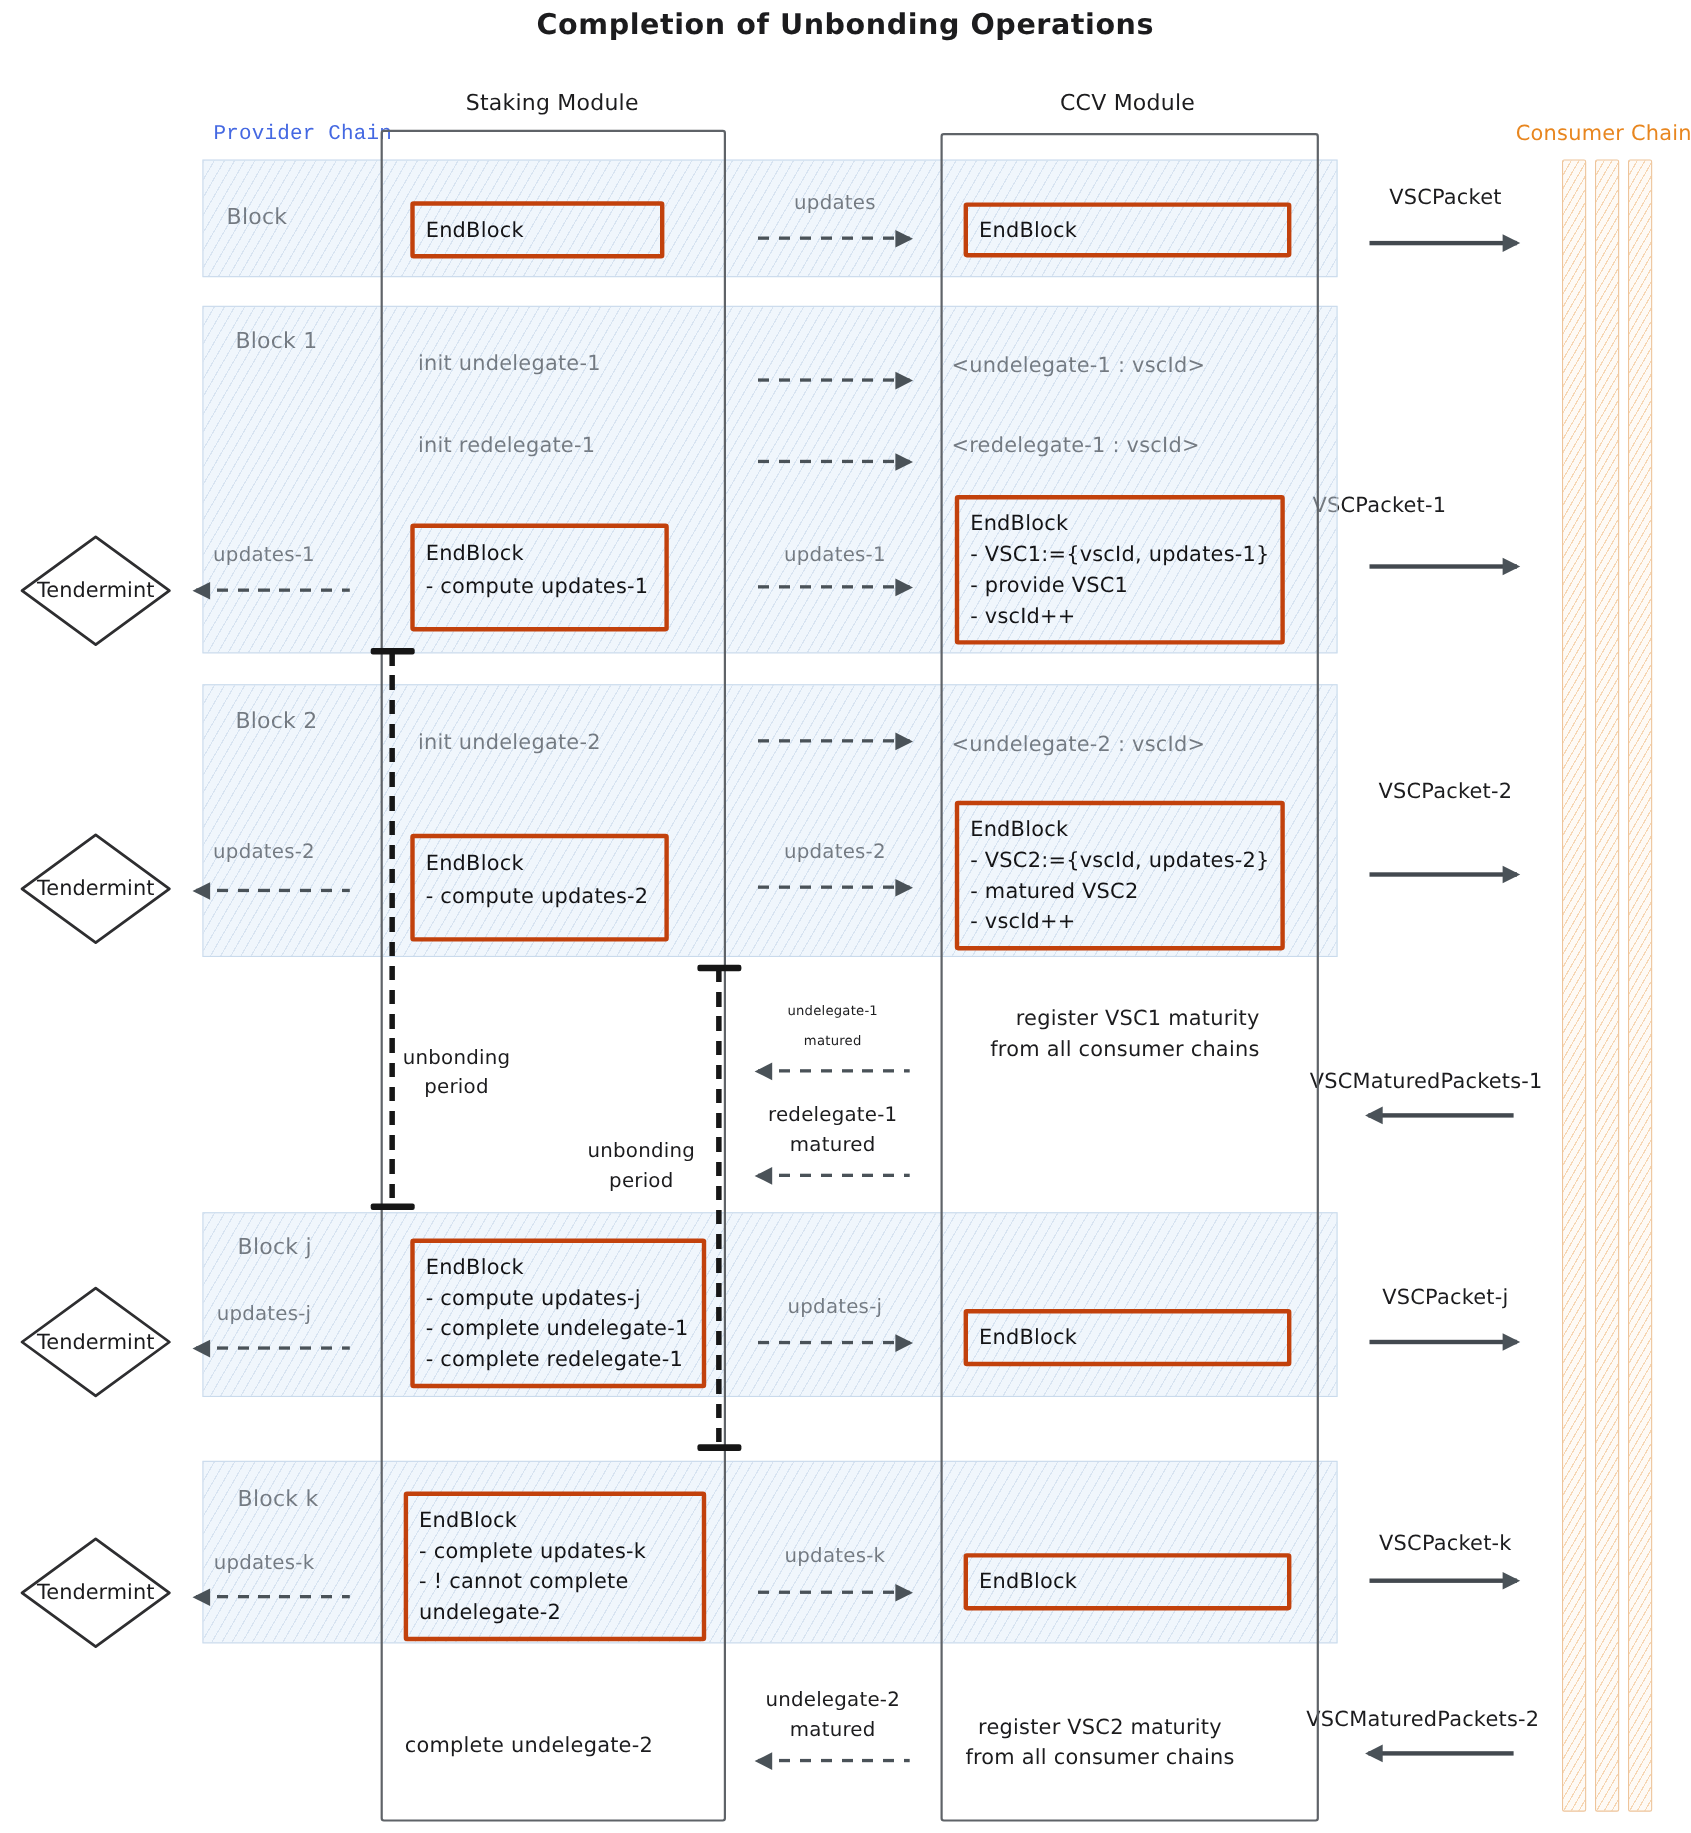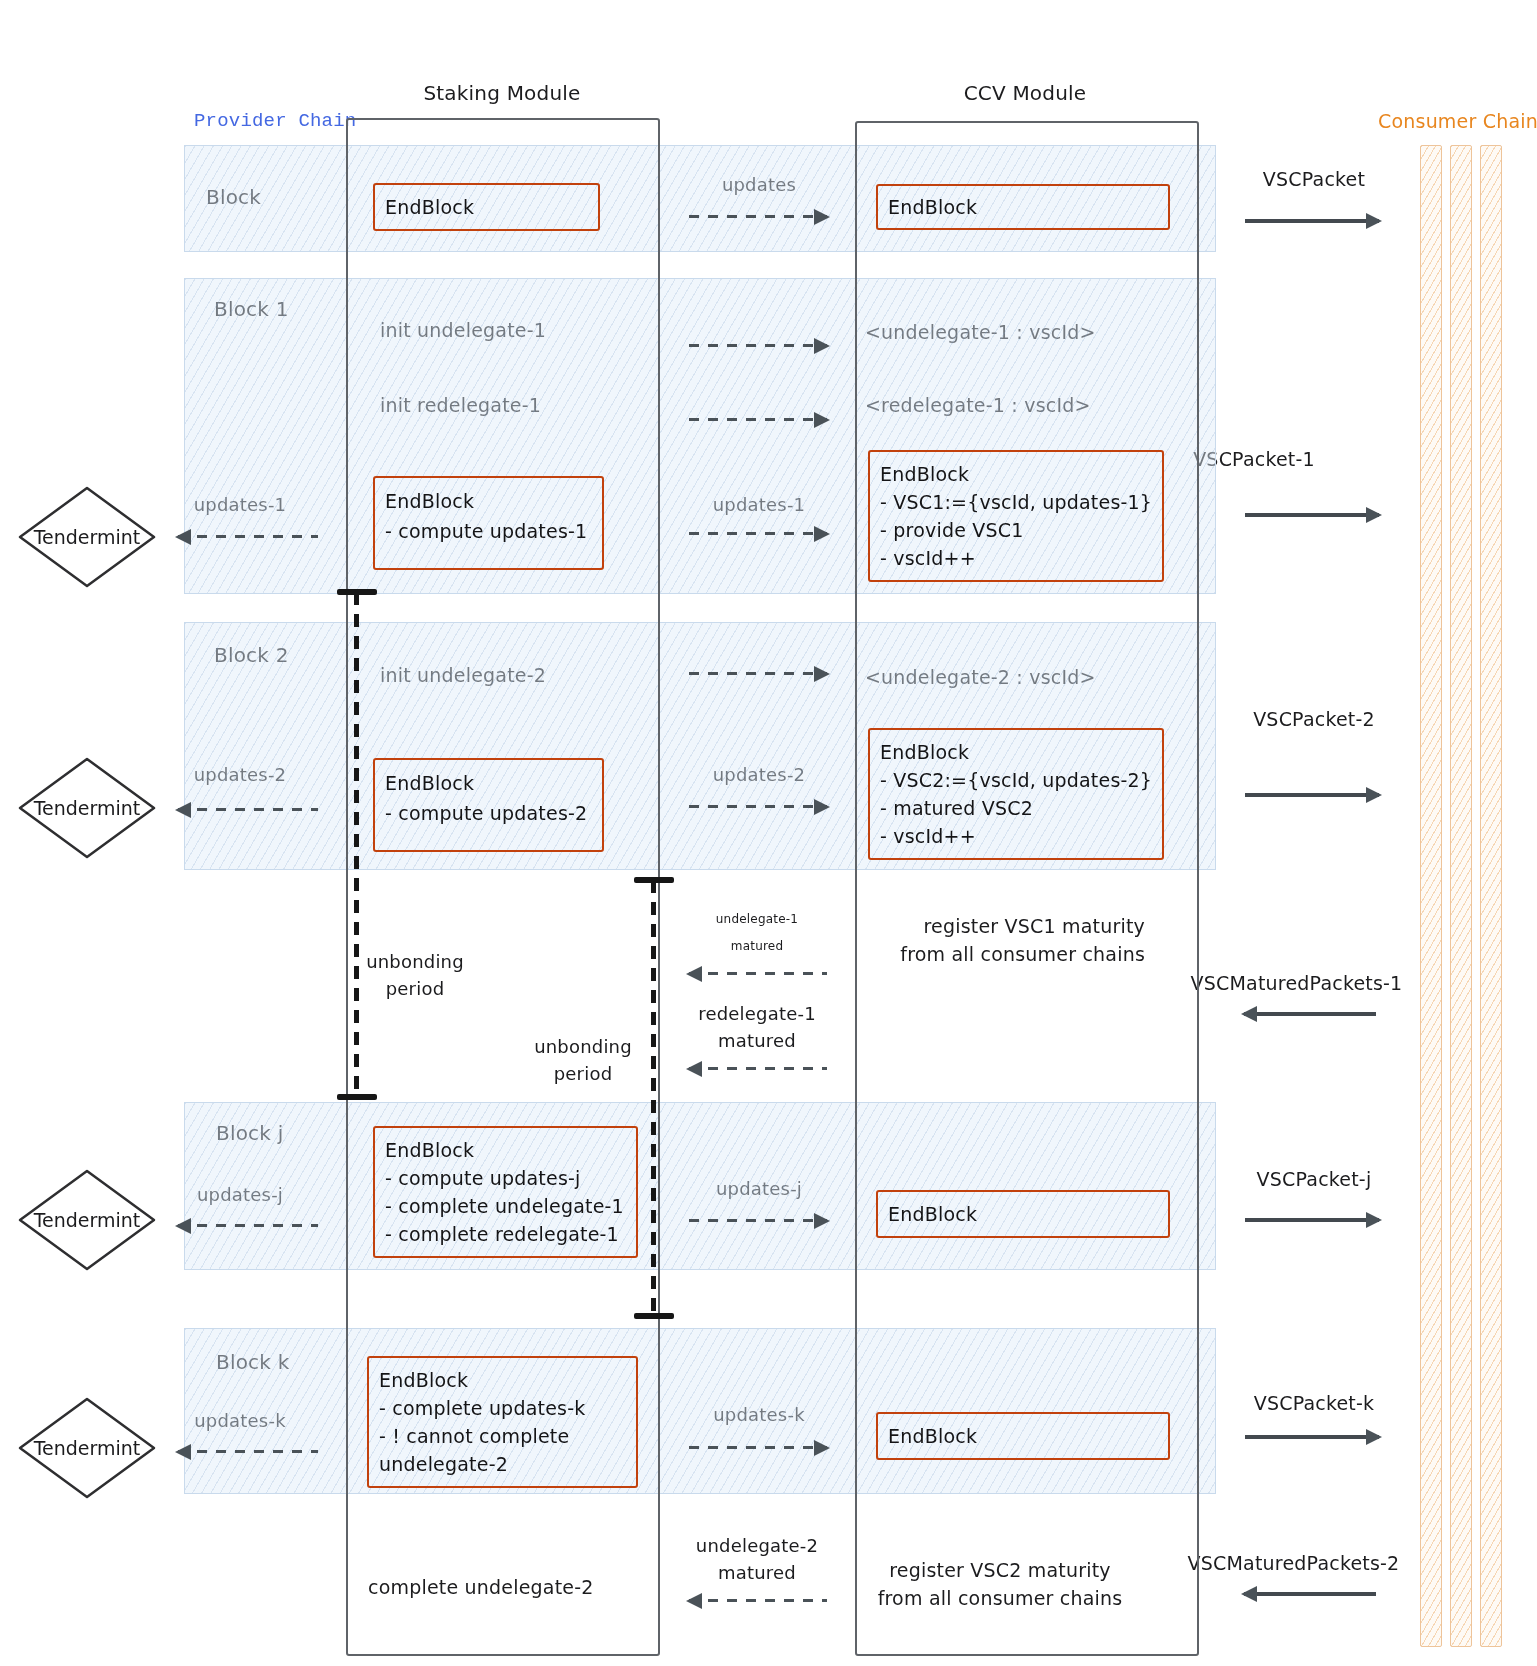--- a/index.html
+++ b/index.html
@@ -7,21 +7,21 @@
           font-family:"DejaVu Sans",sans-serif;color:#1c1c1e;}
   .t{position:absolute;font-size:19px;line-height:26px;white-space:nowrap;color:#1c1c1e;letter-spacing:.2px;}
   .tc{text-align:center;}
   .title{font-size:26px;font-weight:600;letter-spacing:.5px;}
   .hdr{font-size:20px;font-weight:500;}
   .band{position:absolute;left:184px;width:1030px;z-index:1;border:1px solid #c9daec;
         background:repeating-linear-gradient(120deg,rgba(128,162,203,.22) 0 1px,rgba(0,0,0,0) 1px 8px),rgba(221,234,248,.45);}
   .lifeline{position:absolute;z-index:2;border:2px solid #5f6368;border-radius:3px;background:transparent;}
   .cbar{position:absolute;top:145px;width:20px;height:1500px;z-index:1;border:1px solid #eec49a;border-radius:2px;
         background:repeating-linear-gradient(120deg,rgba(235,160,80,.40) 0 1px,rgba(0,0,0,0) 1px 6px),rgba(253,246,238,.6);}
-  .ebox{position:absolute;z-index:3;border:2px solid #c2410c;border-radius:3px;background:transparent;
+  .ebox{position:absolute;z-index:3;border:4px solid #c2410c;border-radius:3px;background:transparent;
         padding:8px 10px;font-size:19px;letter-spacing:.2px;color:#141416;}
   .ebox div{white-space:nowrap;}
   .lh30 div{line-height:30px;} .lh28 div{line-height:28px;}
   .one{display:flex;align-items:center;padding:0 10px;}
   .arr{position:absolute;z-index:4;height:3px;}
   .arr.dash{background:repeating-linear-gradient(90deg,#4a5258 0 10px,rgba(0,0,0,0) 10px 19px);}
   .arr.solid{background:#43494f;height:4px;}
   .arr.right::after{content:"";position:absolute;right:-3px;top:50%;transform:translateY(-50%);
         width:0;height:0;border-left:16px solid #4a5258;border-top:8px solid transparent;border-bottom:8px solid transparent;}
   .arr.left::before{content:"";position:absolute;left:-3px;top:50%;transform:translateY(-50%);
@@ -32,20 +32,21 @@
   .diamond{position:absolute;width:140px;height:104px;z-index:4;}
   .diamond .dlabel{position:absolute;inset:0;display:flex;align-items:center;justify-content:center;font-size:19px;}
   .two{white-space:normal;text-align:center;line-height:27px;}
   .blue{color:#4468e2;font-family:Liberation Mono, monospace;} .orange{color:#e8861f;}
 </style>
 </head>
 <body>
 
 <div id="canvas">
 
+  <div class="t tc title" style="left:0;top:10px;width:1537px;">Completion of Unbonding Operations</div>
   <div class="t tc hdr" style="left:352px;top:80px;width:300px;">Staking Module</div>
   <div class="t tc hdr" style="left:875px;top:80px;width:300px;">CCV Module</div>
   <div class="t blue" style="left:194px;top:108px;">Provider Chain</div>
   <div class="t orange" style="left:1378px;top:108px;">Consumer Chains</div>
 
   <div class="band" style="top:145px;height:105px;"></div>
   <div class="band" style="top:278px;height:314px;"></div>
   <div class="band" style="top:622px;height:246px;"></div>
   <div class="band" style="top:1102px;height:166px;"></div>
   <div class="band" style="top:1328px;height:164px;"></div>

